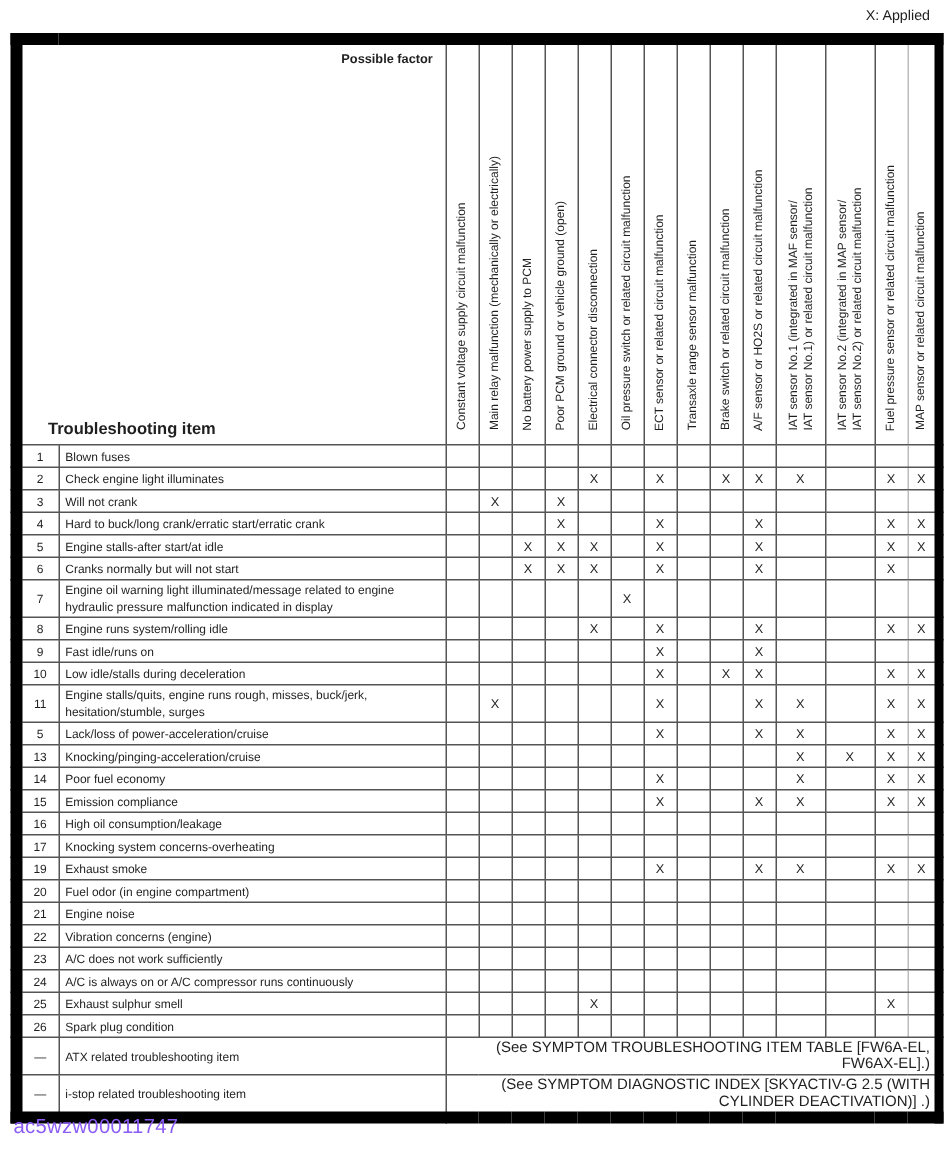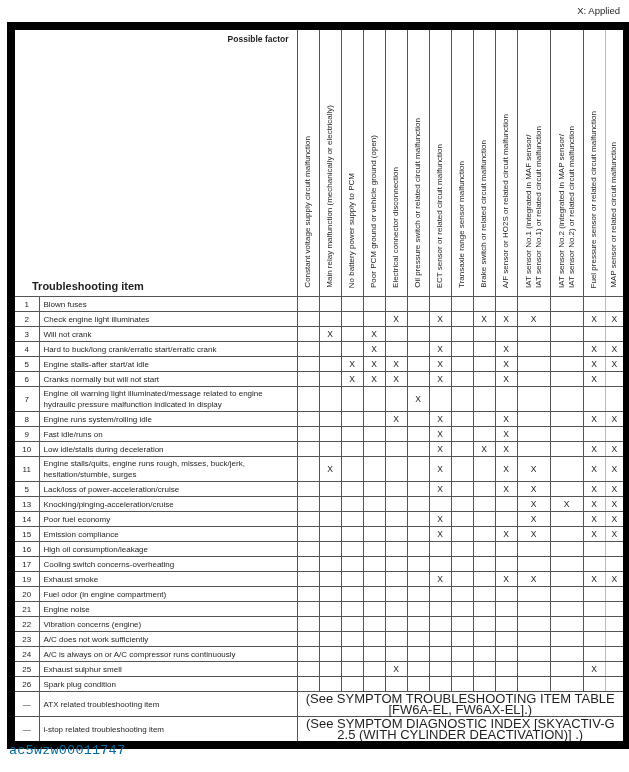--- a/index.html
+++ b/index.html
@@ -28,25 +28,25 @@
     transform:rotate(180deg);
     white-space:pre-line;
     font-size:8px;line-height:10px;
     text-align:left;
     max-height:252px;
   }
   tr.item-row{height:15px;}
   td.no{width:28px;text-align:center;font-size:8px;line-height:11px;}
   td.item{font-size:8px;line-height:11px;padding-left:4px;}
   td.mark{text-align:center;font-size:8.5px;line-height:11px;font-weight:normal;}
-  td.note{text-align:center;font-size:13px;line-height:11px;}
+  td.note{text-align:right;font-size:10px;line-height:11px;}
   
   td.c13,th.c13{border-right-color:#bcbcbc;}
   td.c14,th.c14{border-left-color:#bcbcbc;}
-  .figure-code{position:absolute;left:9px;top:743px;font-size:13.5px;color:#0369a1;letter-spacing:0.2px;font-family:Liberation Mono, monospace;}
+  .figure-code{position:absolute;left:9px;top:743px;font-size:13.5px;color:#8b5cf6;letter-spacing:0.2px;}
 </style>
 </head>
 <body>
 
 <div class="legend">X: Applied</div>
 
 <table class="matrix">
   <colgroup>
     <col style="width:28px">
       <col style="width:258px">
@@ -375,21 +375,21 @@
         <td class="mark"></td>
         <td class="mark"></td>
         <td class="mark"></td>
         <td class="mark"></td>
         <td class="mark"></td>
         <td class="mark c13"></td>
         <td class="mark c14"></td>
       </tr>
       <tr class="item-row">
         <td class="no">17</td>
-        <td class="item">Cooling switch concerns-overheating</td>
+        <td class="item">Knocking system concerns-overheating</td>
         <td class="mark"></td>
         <td class="mark"></td>
         <td class="mark"></td>
         <td class="mark"></td>
         <td class="mark"></td>
         <td class="mark"></td>
         <td class="mark"></td>
         <td class="mark"></td>
         <td class="mark"></td>
         <td class="mark"></td>

